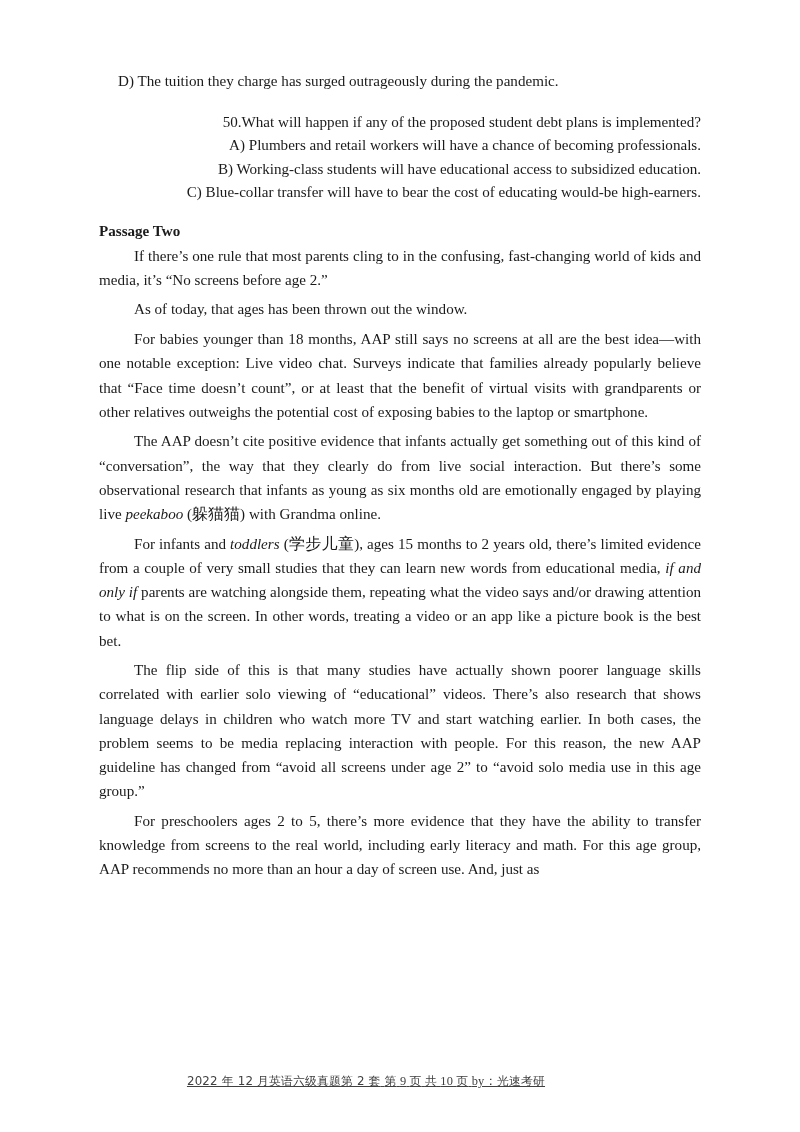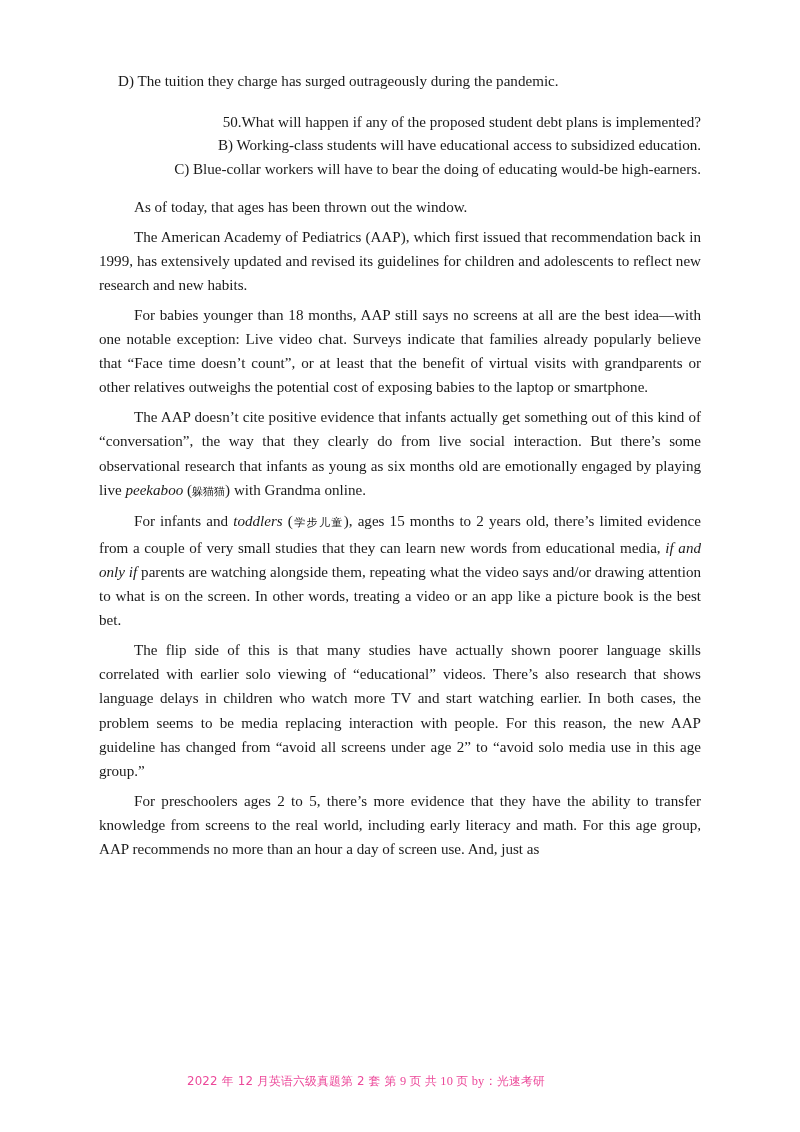--- a/index.html
+++ b/index.html
@@ -81,60 +81,63 @@
     line-height: 24.2px;
     text-align: justify;
     text-justify: inter-word;
     text-indent: 35px;
     margin: 0 0 5.5px 0;
     hyphens: none;
   }
   .para em { font-style: italic; }
   .cjk {
     font-family: "DejaVu Sans", sans-serif;
-    font-size: 11px;
+    font-size: 16px;
   }
 
   
   .footer {
     position: absolute;
     left: 0;
     top: 1072px;
     width: 732px;
     text-align: center;
     font-size: 12.4px;
     line-height: 18px;
-    color: #ec4899;
+    color: #404040;
     letter-spacing: 0.2px;
+    text-decoration: underline;
   }
   .footer .cjk-f {
     font-family: "DejaVu Sans", sans-serif;
     font-size: 11.8px;
   }
   .footer span { white-space: pre; }
 </style>
 </head>
 <body>
 
 <div class="page">
 
   <div class="content">
 
     <p class="orphan-option">D) The tuition they charge has surged outrageously during the pandemic.</p>
 
     <div class="question-block">
       <p class="q-stem"><span class="q-num">50.</span><span>What will happen if any of the proposed student debt plans is implemented?</span></p>
+      <p class="q-option">A) Plumbers and retail workers will have a chance of becoming professionals.</p>
       <p class="q-option">B) Working-class students will have educational access to subsidized education.</p>
-      <p class="q-option">C) Blue-collar workers will have to bear the doing of educating would-be high-earners.</p>
+      <p class="q-option">C) Blue-collar transfer will have to bear the cost of educating would-be high-earners.</p>
     </div>
 
+    <p class="heading heading-passage">Passage Two</p>
 
     <div>
+      <p class="para">If there’s one rule that most parents cling to in the confusing, fast-changing world of kids and media, it’s “No screens before age 2.”</p>
       <p class="para">As of today, that ages has been thrown out the window.</p>
-      <p class="para">The American Academy of Pediatrics (AAP), which first issued that recommendation back in 1999, has extensively updated and revised its guidelines for children and adolescents to reflect new research and new habits.</p>
       <p class="para">For babies younger than 18 months, AAP still says no screens at all are the best idea—with one notable exception: Live video chat. Surveys indicate that families already popularly believe that “Face time doesn’t count”, or at least that the benefit of virtual visits with grandparents or other relatives outweighs the potential cost of exposing babies to the laptop or smartphone.</p>
       <p class="para"><span>The AAP doesn’t cite positive evidence that infants actually get something out of this kind of “conversation”, the way that they clearly do from live social interaction. But there’s some observational research that infants as young as six months old are emotionally engaged by playing live </span><em>peekaboo</em><span> (</span><span class="cjk">躲猫猫</span><span>) with Grandma online.</span></p>
       <p class="para"><span>For infants and </span><em>toddlers</em><span> (</span><span class="cjk">学步儿童</span><span>), ages 15 months to 2 years old, there’s limited evidence from a couple of very small studies that they can learn new words from educational media, </span><em>if and only if</em><span> parents are watching alongside them, repeating what the video says and/or drawing attention to what is on the screen. In other words, treating a video or an app like a picture book is the best bet.</span></p>
       <p class="para">The flip side of this is that many studies have actually shown poorer language skills correlated with earlier solo viewing of “educational” videos. There’s also research that shows language delays in children who watch more TV and start watching earlier. In both cases, the problem seems to be media replacing interaction with people. For this reason, the new AAP guideline has changed from “avoid all screens under age 2” to “avoid solo media use in this age group.”</p>
       <p class="para">For preschoolers ages 2 to 5, there’s more evidence that they have the ability to transfer knowledge from screens to the real world, including early literacy and math. For this age group, AAP recommends no more than an hour a day of screen use. And, just as</p>
     </div>
 
   </div>
 
   <div class="footer"><span class="cjk-f">2022 年 12 月英语六级真题第 2 套</span><span class="cjk-f"> </span><span class="cjk-f">第</span><span> </span><span>9</span><span> </span><span class="cjk-f">页</span><span> </span><span class="cjk-f">共</span><span> </span><span>10</span><span> </span><span class="cjk-f">页</span><span> </span><span>by：</span><span class="cjk-f">光速考研</span></div>

